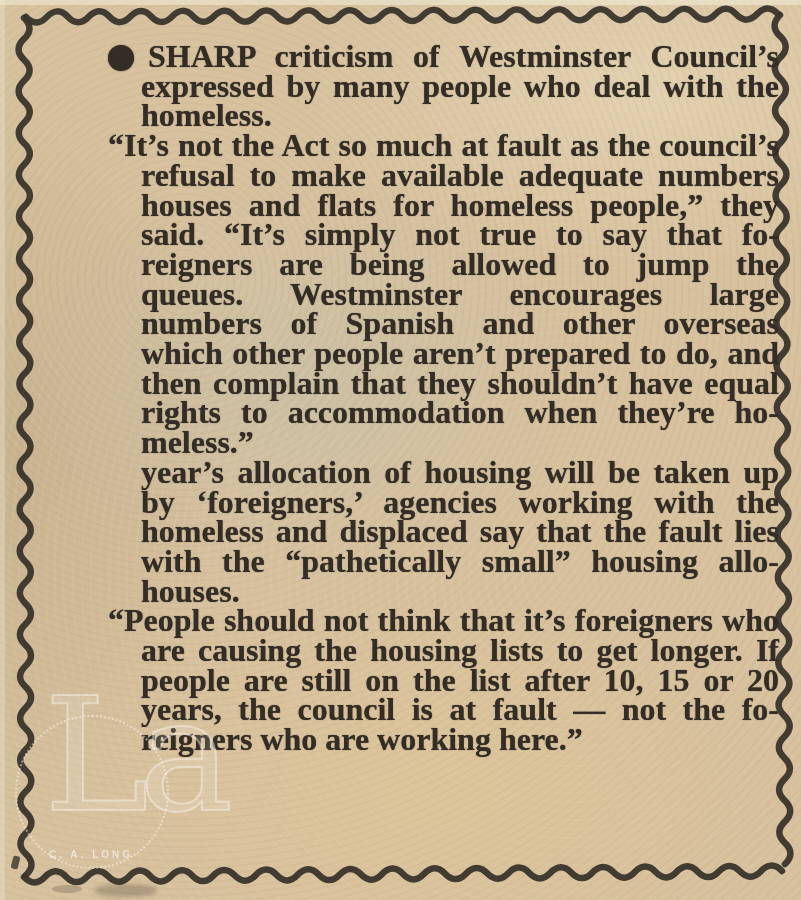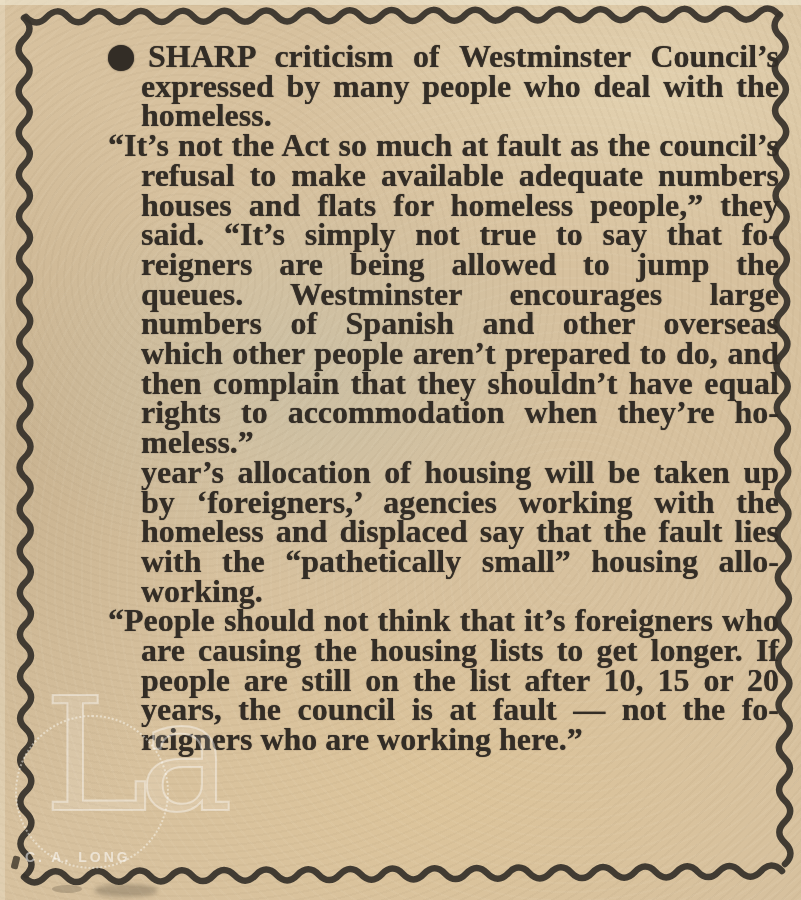--- a/index.html
+++ b/index.html
@@ -49,23 +49,23 @@
     position:absolute;left:15px;top:715px;width:150px;height:150px;border-radius:50%;
     border:2px dotted rgba(252,250,242,.5);
   }
   .wm-mono{
     position:absolute;left:44px;top:676px;line-height:1;
     font-family:"DejaVu Serif",serif;font-size:158px;letter-spacing:-10px;
     color:rgba(255,255,255,.13);
     -webkit-text-stroke:2px rgba(255,255,255,.40);
   }
   .wm-name{
-    position:absolute;left:25px;top:849px;width:132px;text-align:left;
+    position:absolute;left:25px;top:849px;width:132px;text-align:center;
     font-family:"Liberation Sans",sans-serif;font-weight:bold;
-    font-size:14px;letter-spacing:3px;color:rgba(255,255,255,.55);
+    font-size:10px;letter-spacing:3px;color:rgba(255,255,255,.55);
   }
   .wm-url{
     position:absolute;left:4px;top:871px;
     font-family:"Liberation Sans",sans-serif;
     font-size:17px;color:rgba(255,255,255,.32);margin-top:44px;
   }
 
   .speck{position:absolute;}
   .speck1{left:12px;top:856px;width:7px;height:13px;background:rgba(40,34,26,.7);transform:rotate(14deg);border-radius:2px;}
   .speck2{left:52px;top:885px;width:30px;height:8px;background:rgba(60,50,38,.22);border-radius:50%;}
@@ -98,21 +98,21 @@
     <div class="line cont"><span>queues. Westminster encourages large</span></div>
     <div class="line cont"><span>numbers of Spanish and other overseas</span></div>
     <div class="line cont"><span>which other people aren’t prepared to do, and</span></div>
     <div class="line cont"><span>then complain that they shouldn’t have equal</span></div>
     <div class="line cont"><span>rights to accommodation when they’re ho-</span></div>
     <div class="line cont noj"><span>meless.”</span></div>
     <div class="line cont"><span>year’s allocation of housing will be taken up</span></div>
     <div class="line cont"><span>by ‘foreigners,’ agencies working with the</span></div>
     <div class="line cont"><span>homeless and displaced say that the fault lies</span></div>
     <div class="line cont"><span>with the “pathetically small” housing allo-</span></div>
-    <div class="line cont noj"><span>working.</span></div>
+    <div class="line cont noj"><span>houses.</span></div>
     <div class="line"><span>“People should not think that it’s foreigners who</span></div>
     <div class="line cont"><span>are causing the housing lists to get longer. If</span></div>
     <div class="line cont"><span>people are still on the list after 10, 15 or 20</span></div>
     <div class="line cont"><span>years, the council is at fault — not the fo-</span></div>
     <div class="line cont noj"><span>reigners who are working here.”</span></div>
   </div>
 
 <div class="speck speck1"></div>
 <div class="speck speck2"></div>
 <div class="speck speck3"></div>

